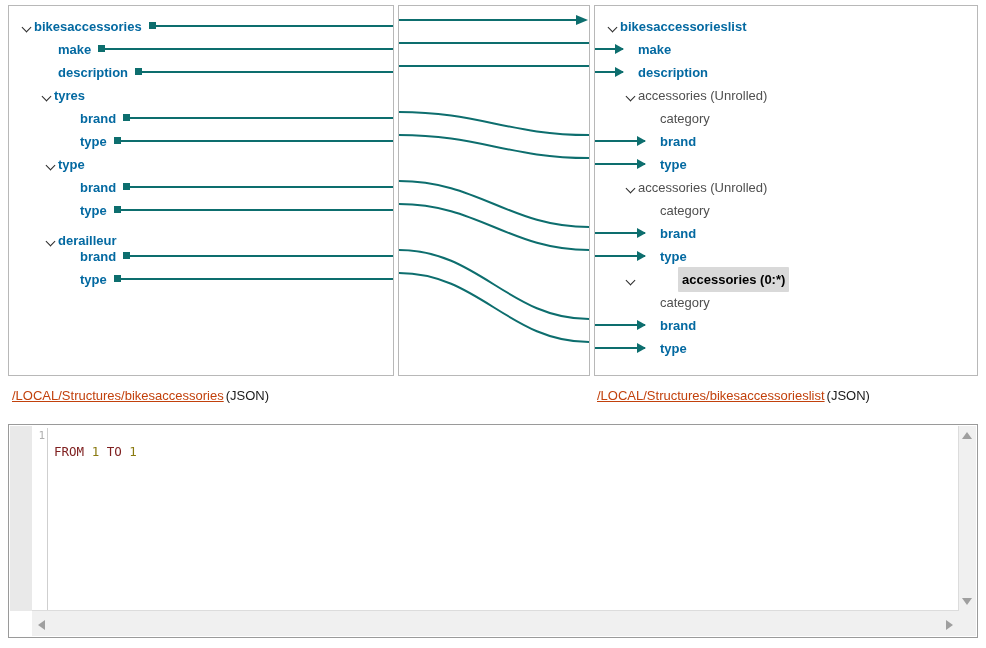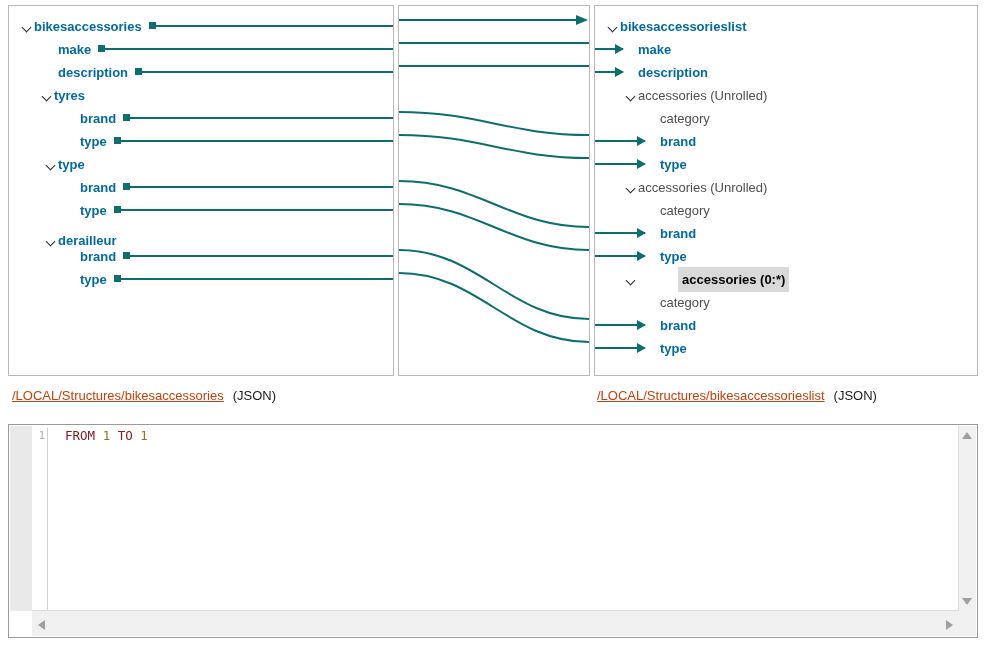--- a/index.html
+++ b/index.html
@@ -107,21 +107,21 @@
   .srclink {
     position: absolute;
     font-size: 13px;
     white-space: nowrap;
   }
   .srclink a {
     color: #c2410c;
     text-decoration: underline;
     cursor: pointer;
   }
-  .srclink .fmt { color: #1a1a1a; margin-left: 9px; }
+  .srclink .fmt { color: #1a1a1a; margin-left: 2px; }
   #left-src  { left: 12px;  top: 388px; }
   #right-src { left: 597px; top: 388px; }
 
   
   #editor-frame {
     position: absolute;
     left: 8px;
     top: 424px;
     width: 970px;
     height: 214px;
@@ -158,27 +158,27 @@
     position: absolute;
     right: 2px;
     top: 2px;
     font-family: "DejaVu Sans Mono", monospace;
     font-size: 11px;
     color: #b0b0b0;
     line-height: 16px;
   }
   #code-area {
     position: absolute;
-    left: 55px; top: 0;
+    left: 44px; top: 0;
     right: 18px; height: 185px;
     background: #ffffff;
     font-family: "DejaVu Sans Mono", monospace;
     font-size: 12.5px;
     line-height: 16px;
-    padding-top: 2px;
+    padding-top: 18px;
     box-sizing: border-box;
     overflow: hidden;
     cursor: text;
   }
   .kw  { color: #7f2020; }
   .num { color: #8a7a10; }
 
   
   #vscroll {
     position: absolute;

